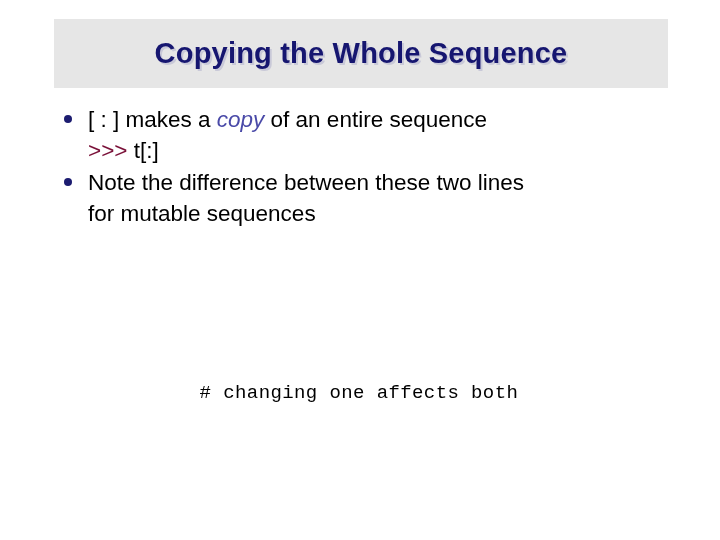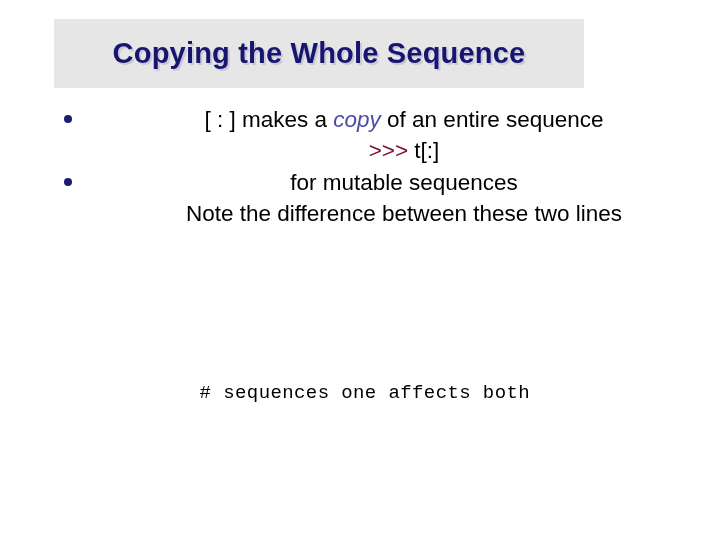--- a/index.html
+++ b/index.html
@@ -19,21 +19,21 @@
     position: absolute;
     inset: 0;
     background: #ffffff;
   }
 
   
   .title-band {
     position: absolute;
     left: 54px;
     top: 19px;
-    width: 530px;
+    width: 614px;
     height: 69px;
     background: #e6e6e6;
     display: flex;
     align-items: center;
     justify-content: center;
   }
   .title-text {
     font-family: "Liberation Sans", sans-serif;
     font-weight: bold;
     font-size: 29px;
@@ -69,21 +69,20 @@
     left: 64px;
     top: 11px;
     width: 8px;
     height: 8px;
     border-radius: 50%;
     background: #1c1c70;
   }
   .bullet-line {
     display: block;
     white-space: pre-wrap;
-    text-align: center;
   }
   .kw-italic {
     font-style: italic;
     color: #4a4aa8;
   }
   .prompt {
     color: #7a1038;
   }
   .code-inline {
     color: #000000;
@@ -124,26 +123,26 @@
     <ul class="bullet-list">
 
       <li class="bullet-item">
         <span class="bullet-marker"></span>
         <span class="bullet-line"><span>[ : ] makes a </span><span class="kw-italic">copy</span><span> of an entire sequence</span></span>
         <span class="bullet-line"><span class="prompt">&gt;&gt;&gt; </span><span class="code-inline">t[:]</span></span>
       </li>
 
       <li class="bullet-item">
         <span class="bullet-marker"></span>
+        <span class="bullet-line">Note the difference between these two lines</span>
         <span class="bullet-line">for mutable sequences</span>
-        <span class="bullet-line">Note the difference between these two lines</span>
       </li>
 
     </ul>
   </div>
 
   <div class="code-block">
-    <span class="code-line">            # sequences one affects both</span>
+    <span class="code-line">            # changing one affects both</span>
     
     
   </div>
 
 </div>
 
 </body></html>

